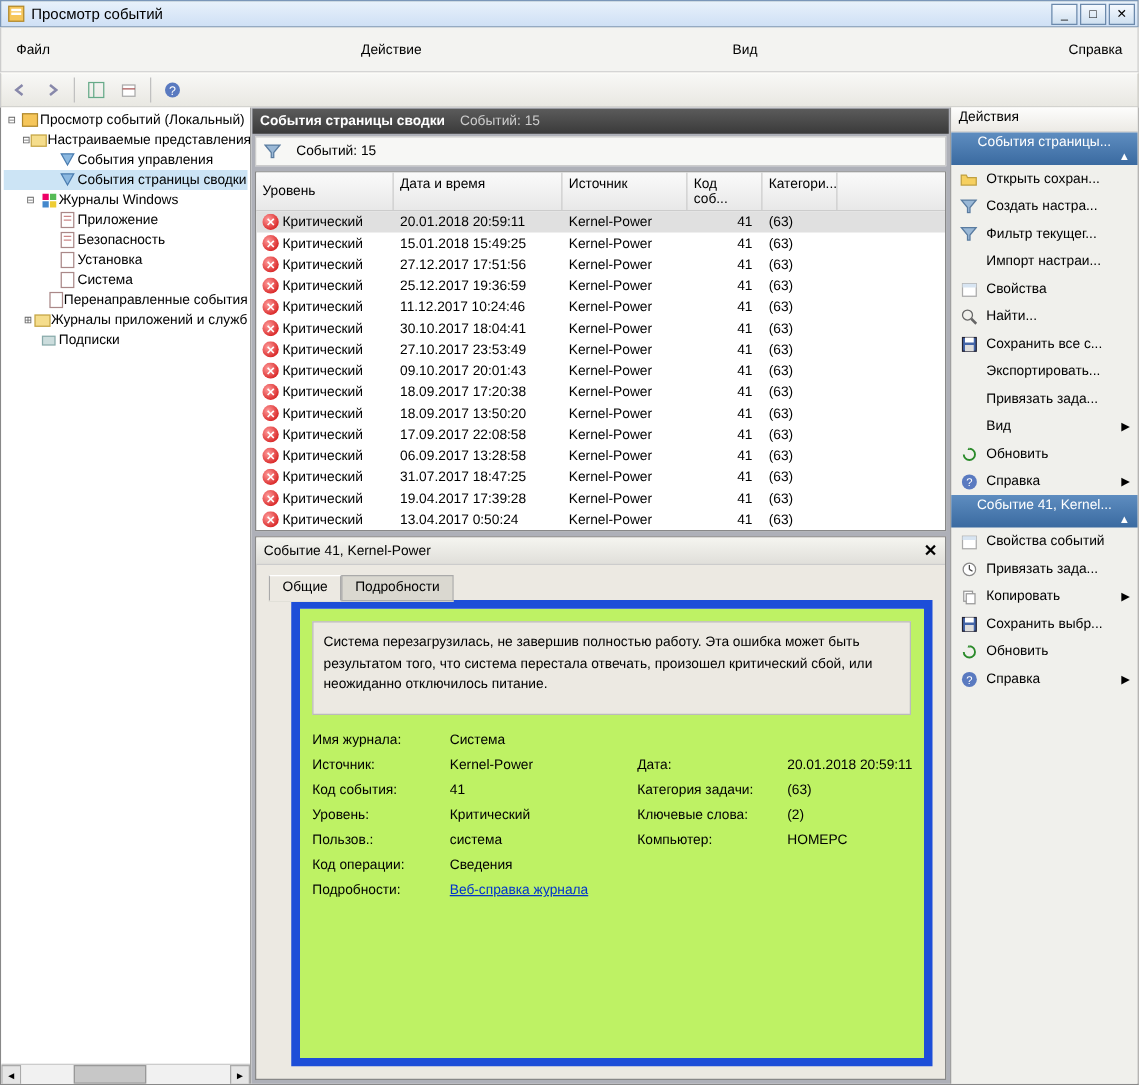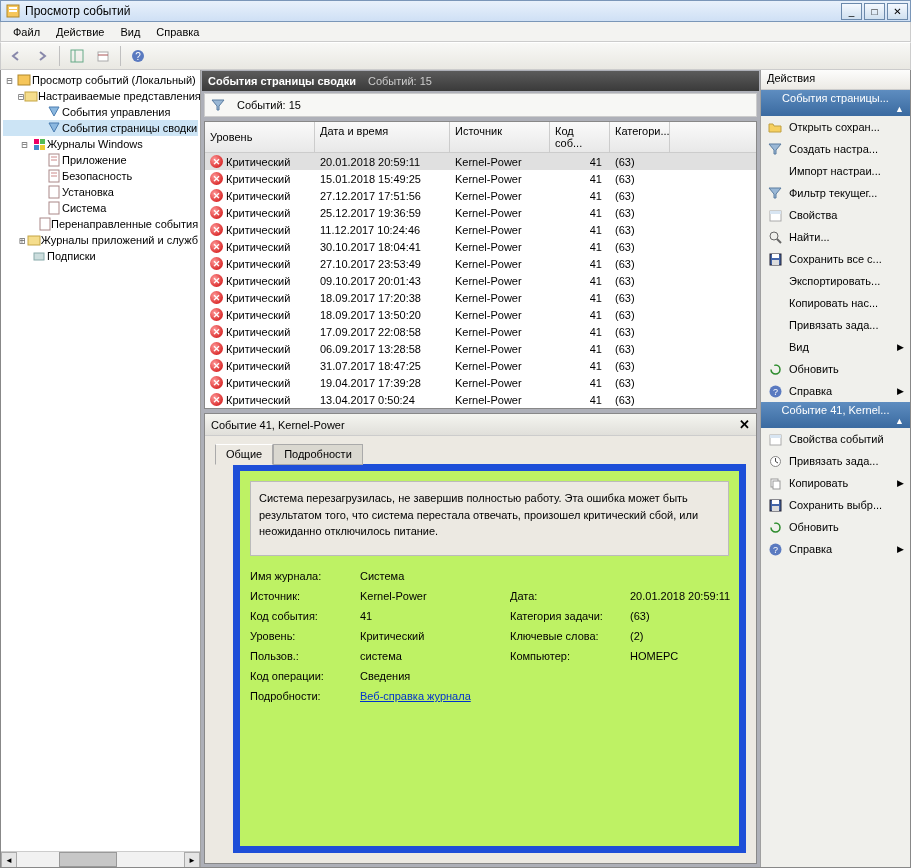--- a/index.html
+++ b/index.html
@@ -29,25 +29,26 @@
 .titlebar .wbtns { display: flex; gap: 2px; }
 .wbtn {
   width: 21px; height: 17px;
   border: 1px solid #6b89ab;
   background: linear-gradient(#f5f9fe,#cfe0f0);
   display:flex;align-items:center;justify-content:center;
   font-family: Arial; font-size: 10px;
 }
 
 .menubar {
-  height: 20px;
+  height: 36px;
   background: #f3f3f1;
   border: 1px solid #ccc; border-top: none;
   display: flex; align-items:center;
   padding: 0 4px;
+  justify-content: space-between;
 }
 .menubar span { padding: 2px 8px; cursor: default; }
 
 .toolbar {
   height: 28px;
   background: linear-gradient(#f8f8f6,#e9e8e2);
   border: 1px solid #ccc; border-top: 1px solid #fff;
   display:flex; align-items:center; padding: 0 4px; gap:4px;
 }
 .tbbtn {
@@ -612,30 +613,30 @@
     </div>
     <div class="action-item">
       <span class="aicon">
           <svg width="14" height="12">
             <path d="M1 1 L13 1 L8 7 L8 11 L6 11 L6 7 Z" fill="#9ab8d6" stroke="#5a7ca0"></path>
           </svg>
         </span>
       <span>Создать настра...</span>
     </div>
     <div class="action-item">
+      <span class="aicon">
+          <svg width="14" height="12">
+            <path d="M1 1 L13 1 L8 7 L8 11 L6 11 L6 7 Z" fill="#9ab8d6" stroke="#5a7ca0"></path>
+          </svg>
+        </span>
+      <span>Фильтр текущег...</span>
+    </div>
+    <div class="action-item">
       <span class="aicon"></span>
       <span>Импорт настраи...</span>
-    </div>
-    <div class="action-item">
-      <span class="aicon">
-          <svg width="14" height="12">
-            <path d="M1 1 L13 1 L8 7 L8 11 L6 11 L6 7 Z" fill="#9ab8d6" stroke="#5a7ca0"></path>
-          </svg>
-        </span>
-      <span>Фильтр текущег...</span>
     </div>
     <div class="action-item">
       <span class="aicon">
           <svg width="13" height="13">
             <rect x="1" y="2" width="11" height="10" fill="#fff" stroke="#aaa"></rect>
             <rect x="1" y="2" width="11" height="3" fill="#d8e5f2"></rect>
           </svg>
         </span>
       <span>Свойства</span>
     </div>
@@ -657,24 +658,20 @@
           </svg>
         </span>
       <span>Сохранить все с...</span>
     </div>
     <div class="action-item">
       <span class="aicon"></span>
       <span>Экспортировать...</span>
     </div>
     <div class="action-item">
       <span class="aicon"></span>
-      <span>Копировать нас...</span>
-    </div>
-    <div class="action-item">
-      <span class="aicon"></span>
       <span>Привязать зада...</span>
     </div>
     <div class="action-item">
       <span class="aicon"></span>
       <span>Вид</span>
       <span class="arrow">▶</span>
     </div>
     <div class="action-item">
       <span class="aicon">
           <svg width="13" height="13">

